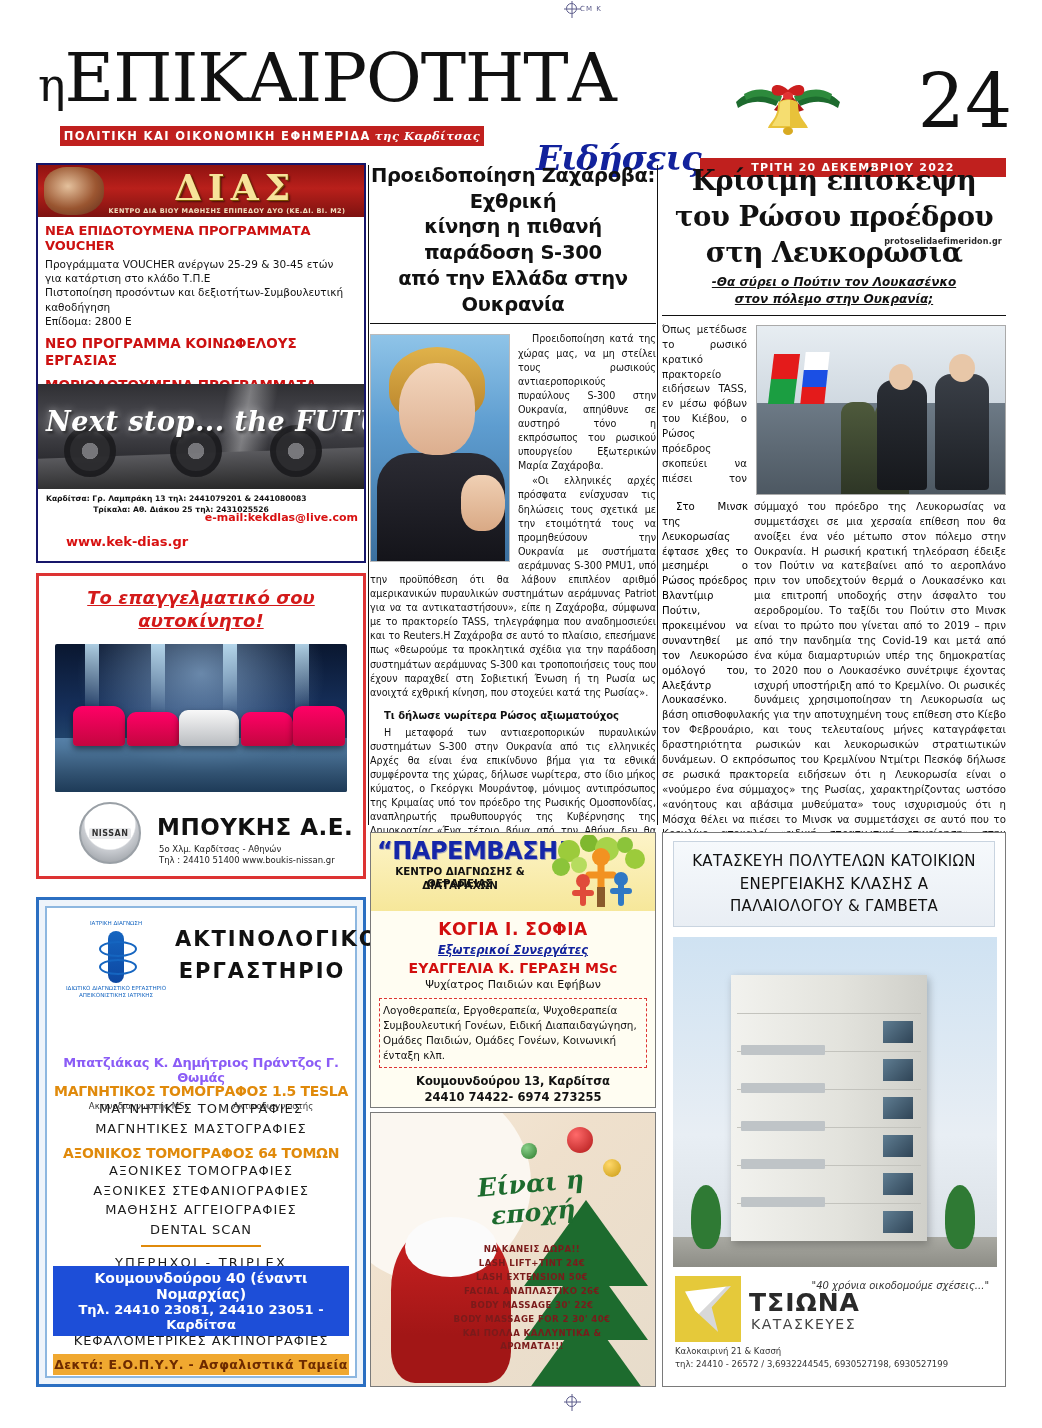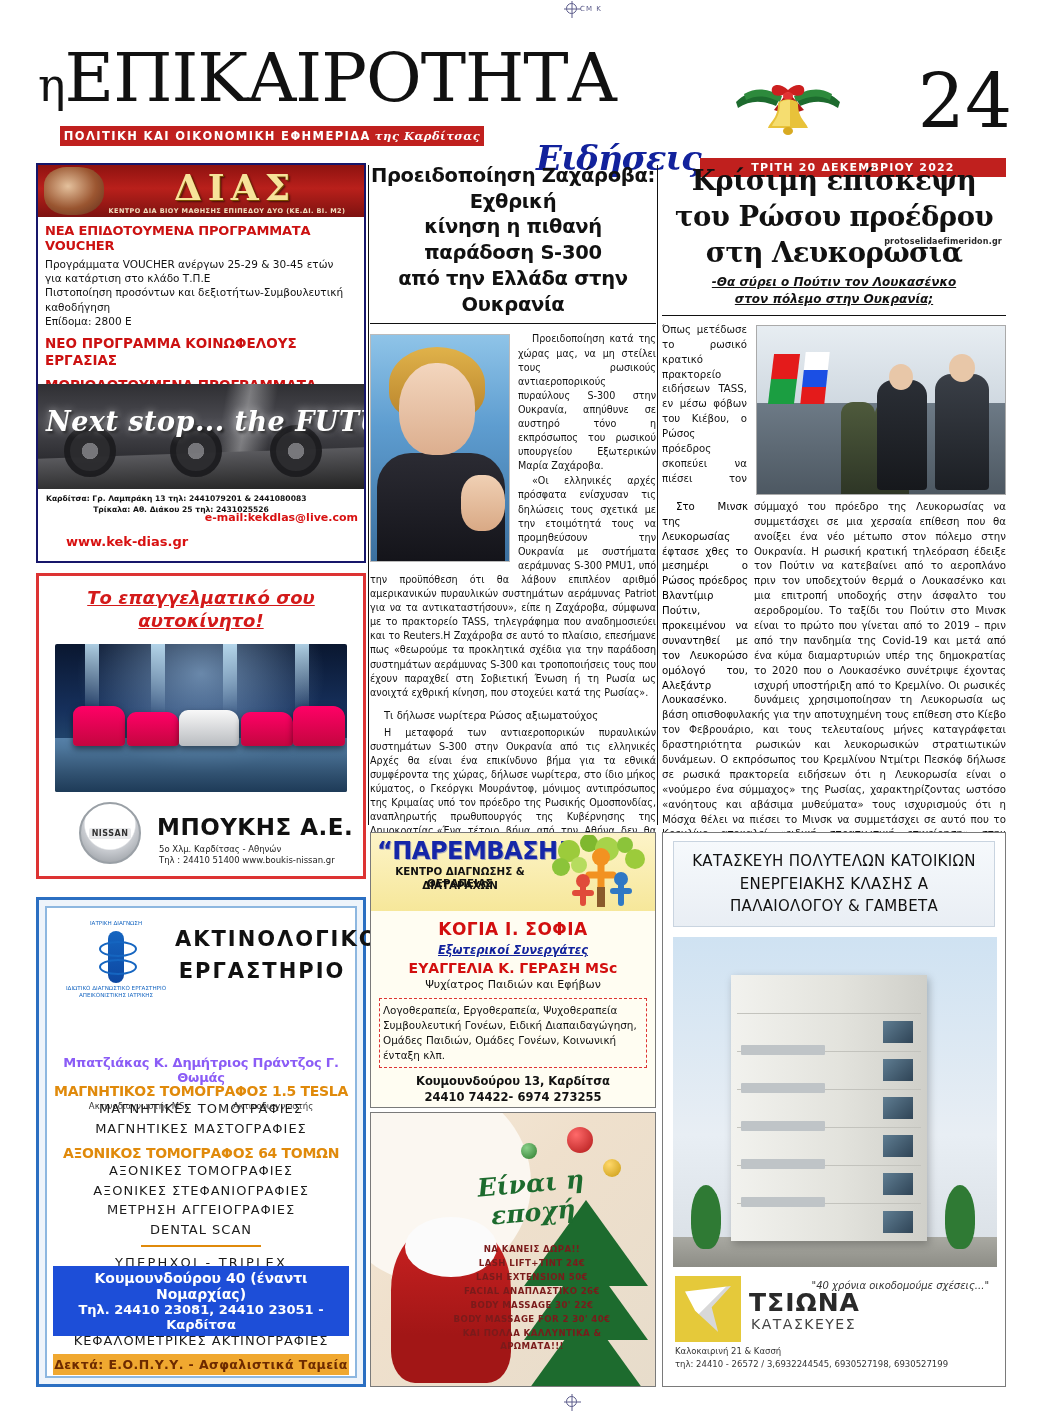--- a/index.html
+++ b/index.html
@@ -231,21 +231,21 @@
   .mid-photo .body {
     position:absolute; left: 6px; bottom:0; width: 128px; height: 108px; border-radius: 34px 34px 0 0;
     background: linear-gradient(180deg,#2b2b33,#14141a);
   }
   .mid-photo .hand {
     position:absolute; right: 4px; bottom: 30px; width: 44px; height: 56px; border-radius: 40% 45% 45% 40%;
     background: linear-gradient(180deg,#f0d0b4,#d9a985);
   }
   .mid-body { font-size: 9.6px; line-height: 1.47; color:#111; text-align: justify; }
   .mid-body p { text-indent: 14px; margin-bottom: 1px; }
-  .mid-sub { font-size:10px; font-weight:normal; color:#111; margin: 9px 0 2px; text-indent:14px;}
+  .mid-sub { font-size:10px; font-weight:bold; color:#111; margin: 9px 0 2px; text-indent:14px;}
 
   .ad-parem { position:absolute; left: 370px; top: 832px; width: 286px; height: 276px; border:1px solid #7a7a7a; background:#fffdf2;}
   .par-top { position:relative; height: 78px; background: linear-gradient(180deg,#fdf4c8,#f6e79a);}
   .par-name {
     position:absolute; left:6px; top:4px; font-size:24px; font-weight:bold; color:#1526a8;
     letter-spacing:-.5px; text-shadow:1px 1px 0 #aab;
   }
   .par-sub1 { position:absolute; left:4px; top:32px; width:170px; text-align:center; font-size:10.3px; font-weight:bold; color:#111;}
   .par-sub2 { position:absolute; left:4px; top:46px; width:170px; text-align:center; font-size:10.3px; font-weight:bold; color:#111;}
   .par-tree { position:absolute; right:6px; top:2px; width:104px; height:74px;}
@@ -463,21 +463,21 @@
           <span>Ακτινοδιαγνωστής</span>
         </div>
       </div>
       <div style="position:absolute; left:6px; right:6px; top:168px;">
         <div class="rad-h">ΜΑΓΝΗΤΙΚΟΣ ΤΟΜΟΓΡΑΦΟΣ 1.5 TESLA</div>
         <div class="rad-l">ΜΑΓΝΗΤΙΚΕΣ   ΤΟΜΟΓΡΑΦΙΕΣ</div>
         <div class="rad-l">ΜΑΓΝΗΤΙΚΕΣ   ΜΑΣΤΟΓΡΑΦΙΕΣ</div>
         <div class="rad-h">ΑΞΟΝΙΚΟΣ ΤΟΜΟΓΡΑΦΟΣ 64 ΤΟΜΩΝ</div>
         <div class="rad-l">ΑΞΟΝΙΚΕΣ  ΤΟΜΟΓΡΑΦΙΕΣ</div>
         <div class="rad-l">ΑΞΟΝΙΚΕΣ  ΣΤΕΦΑΝΙΟΓΡΑΦΙΕΣ</div>
-        <div class="rad-l">ΜΕΤΡΗΣΗ ΑΓΓΕΙΟΓΡΑΦΙΕΣ</div>
+        <div class="rad-l">ΜΑΘΗΣΗΣ ΑΓΓΕΙΟΓΡΑΦΙΕΣ</div>
         <div class="rad-l">DENTAL SCAN</div>
         <div class="rad-sep"></div>
         <div class="rad-l sp">ΥΠΕΡΗΧΟΙ  -  TRIPLEX</div>
         <div class="rad-l">ΑΚΤΙΝΟΓΡΑΦΙΕΣ - ΜΑΣΤΟΓΡΑΦΙΕΣ</div>
         <div class="rad-l">ΜΕΤΡΗΣΗ  ΟΣΤΙΚΗΣ  ΠΥΚΝΟΤΗΤΑΣ</div>
         <div class="rad-l">ΠΑΝΟΡΑΜΙΚΕΣ  ΑΚΤΙΝΟΓΡΑΦΙΕΣ</div>
         <div class="rad-l">ΚΕΦΑΛΟΜΕΤΡΙΚΕΣ ΑΚΤΙΝΟΓΡΑΦΙΕΣ</div>
       </div>
       <div class="rad-addr">
         <div>Κουμουνδούρου 40 (έναντι Νομαρχίας)</div>

